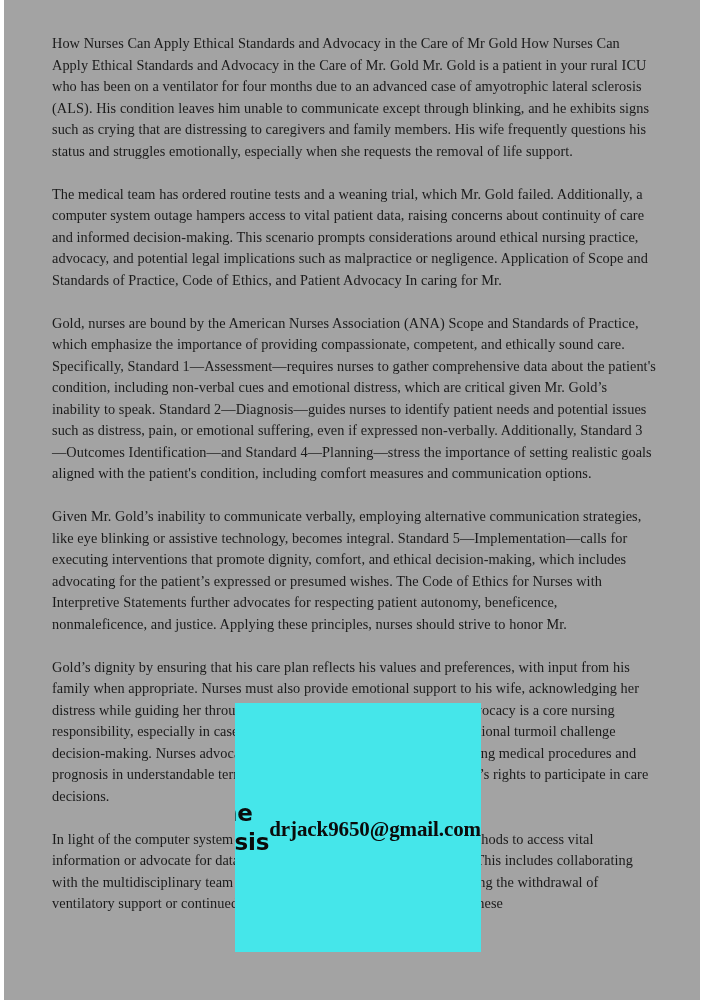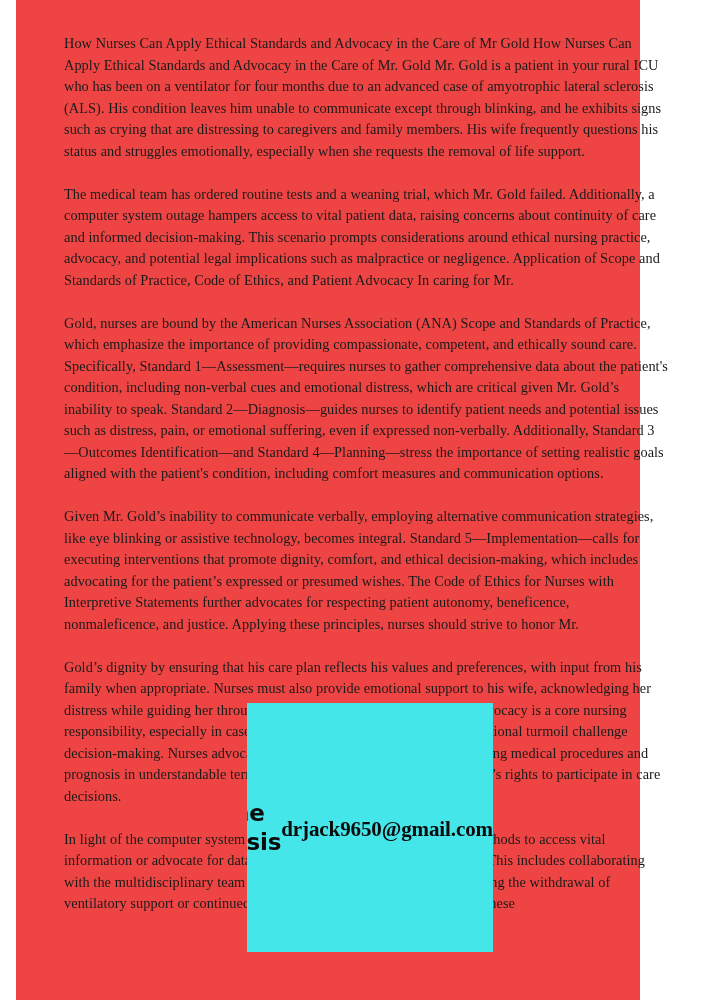--- a/index.html
+++ b/index.html
@@ -10,25 +10,25 @@
     width: 708px;
     height: 1000px;
     background: #ffffff;
     font-family: "Liberation Serif", "DejaVu Serif", serif;
     overflow: hidden;
     position: relative;
   }
 
   #document-page {
     position: absolute;
-    left: 16px;
+    left: 4px;
     top: 0;
-    width: 624px;
+    width: 696px;
     height: 1000px;
-    background: #ef4444;
+    background: #a3a3a3;
   }
 
   #document-body {
     position: absolute;
     left: 48px;
     top: 33px;
     width: 604px;
   }
 
   .doc-paragraph {

